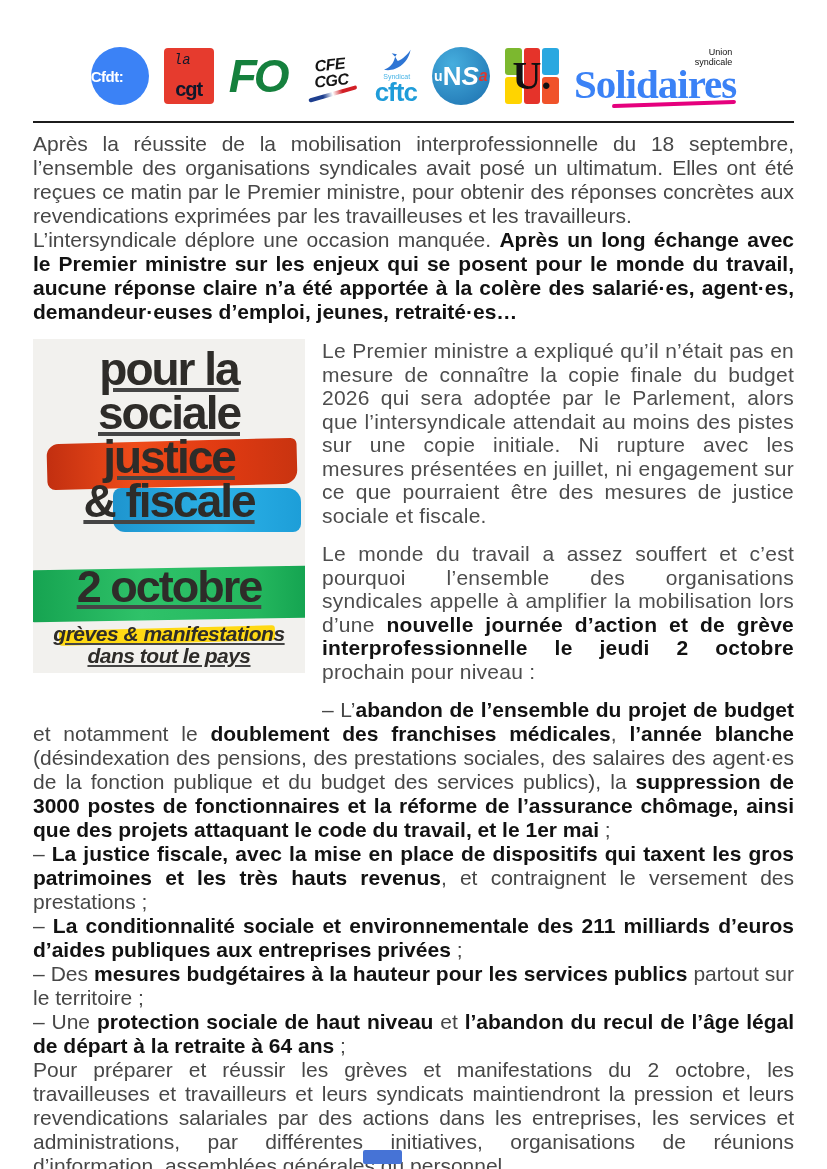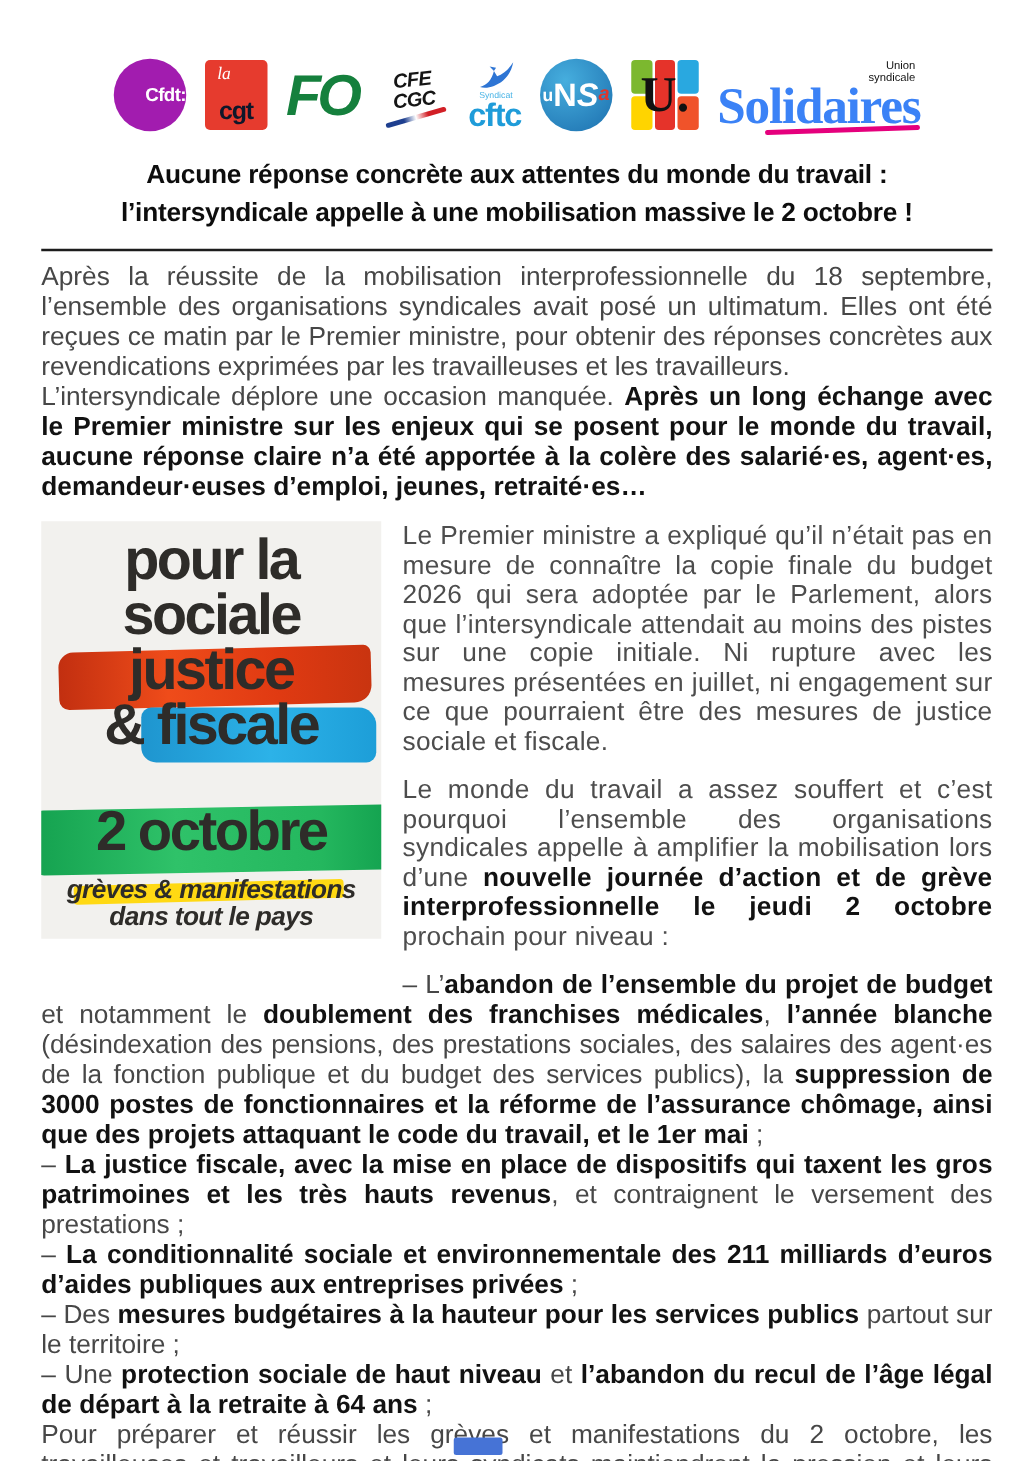--- a/index.html
+++ b/index.html
@@ -3,24 +3,24 @@
 <meta charset="utf-8">
 <style>
   html,body{margin:0;padding:0;background:#fff;}
   .page{position:relative;width:827px;height:1169px;background:#ffffff;overflow:hidden;
         font-family:"Liberation Sans",sans-serif;color:#454545;}
   .content{margin:0 33px;}
 
   
   .logos{margin-top:44px;display:flex;justify-content:center;align-items:center;gap:15px;height:64px;}
   .logo{display:flex;flex-direction:column;align-items:center;justify-content:center;}
-  .cfdt-circle{width:58px;height:58px;border-radius:50%;background:#a21caf;display:flex;align-items:center;justify-content:flex-end;}
+  .cfdt-circle{width:58px;height:58px;border-radius:50%;background:#3b82f6;display:flex;align-items:center;justify-content:flex-start;}
   .cfdt-circle span{color:#fff;font-weight:800;font-size:15px;letter-spacing:-0.5px;}
   .cgt-square{width:50px;height:56px;border-radius:4px;background:#e63b2e;position:relative;}
-  .cgt-square .la{position:absolute;top:4px;left:10px;color:#ffffff;font-style:italic;font-size:14px;font-family:Liberation Serif, serif;}
+  .cgt-square .la{position:absolute;top:4px;left:10px;color:#0f172a;font-style:italic;font-size:14px;font-family:Liberation Mono, monospace;}
   .cgt-square .cgt{position:absolute;bottom:3px;left:0;right:0;text-align:center;color:#0f172a;font-weight:800;font-size:20px;letter-spacing:-1px;}
   .fo-text{font-size:46px;font-weight:900;font-style:italic;color:#15803d;letter-spacing:-3px;line-height:56px;}
   .cfecgc{transform:rotate(-6deg);position:relative;width:58px;}
   .cfecgc .l1,.cfecgc .l2{font-weight:800;font-style:italic;font-size:16px;color:#151515;line-height:16px;text-align:center;letter-spacing:-0.5px;}
   .cfecgc .swoosh{width:50px;height:4px;margin:3px auto 0;transform:rotate(-10deg);
      background:linear-gradient(90deg,#1e3f8f 30%,#ffffff 50%,#d21f26 70%);border-radius:2px;}
   .cftc{position:relative;}
   .cftc .small{font-size:7px;color:#49b4e6;line-height:7px;margin-left:2px;}
   .cftc .word{font-size:26px;font-weight:800;color:#1f9cd9;line-height:24px;letter-spacing:-1px;}
   .unsa-circle{width:58px;height:58px;border-radius:50%;
@@ -46,21 +46,21 @@
   .rule{border:none;border-top:2.5px solid #1c1c1c;margin:13px 0 9px;}
 
   
   .para{margin:0;text-align:justify;font-size:21px;line-height:24px;color:#474747;}
   .para .b{font-weight:700;color:#121212;}
   .gap-after{margin-bottom:15px;}
   .col{line-height:23.5px;letter-spacing:0.25px;color:#4d4d4d;}
 
   
   .poster{float:left;width:272px;height:334px;margin:0 17px 36px 0;position:relative;
-     background:#f2f1ee;overflow:hidden;}
+     background:#f2f1ee;overflow:hidden;text-decoration:underline;}
   .stroke{position:absolute;z-index:0;}
   .stroke-red{top:102px;left:14px;width:250px;height:46px;border-radius:12px 6px 14px 8px;
      background:linear-gradient(90deg,#c22f10,#ef4c1a 35%,#e03a12 70%,#c93410);transform:rotate(-1.5deg);}
   .stroke-blue{top:149px;left:80px;width:188px;height:44px;border-radius:8px 14px 8px 12px;
      background:linear-gradient(90deg,#1e95cf,#2cb2e8 55%,#1d9ed8);}
   .stroke-green{top:229px;left:-8px;width:290px;height:52px;border-radius:10px;
      background:linear-gradient(90deg,#14a14f,#2fc269 40%,#24b75e 80%,#12a04e);transform:rotate(-1deg);}
   .stroke-yellow{top:289px;left:26px;width:216px;height:15px;border-radius:3px;
      background:#ffd913;transform:rotate(-1.5deg);}
   .pline{position:relative;z-index:1;text-align:center;font-weight:800;color:#2e2c29;
@@ -133,24 +133,20 @@
     <div class="logo solid">
       <div class="small">
         <span>Union</span><br><span>syndicale</span>
       </div>
       <span class="word">Solidaires</span>
       <div class="under"></div>
     </div>
   </header>
 
   <div class="content">
-    <h1 class="title">
-      <span>Aucune réponse concrète aux attentes du monde du travail :</span><br>
-      <span>l’intersyndicale appelle à une mobilisation massive le 2 octobre !</span>
-    </h1>
     <hr class="rule">
   </div>
 
   <div class="content">
     <p class="para"><span>Après la réussite de la mobilisation interprofessionnelle du 18 septembre, l’ensemble des organisations syndicales avait posé un ultimatum. Elles ont été reçues ce matin par le Premier ministre, pour obtenir des réponses concrètes aux revendications exprimées par les travailleuses et les travailleurs.</span></p>
     <p class="para gap-after"><span>L’intersyndicale déplore une occasion manquée. </span><span class="b">Après un long échange avec le Premier ministre sur les enjeux qui se posent pour le monde du travail, aucune réponse claire n’a été apportée à la colère des salarié·es, agent·es, demandeur·euses d’emploi, jeunes, retraité·es…</span></p>
 
     <div class="poster">
       <div class="stroke stroke-red"></div>
       <div class="stroke stroke-blue"></div>

